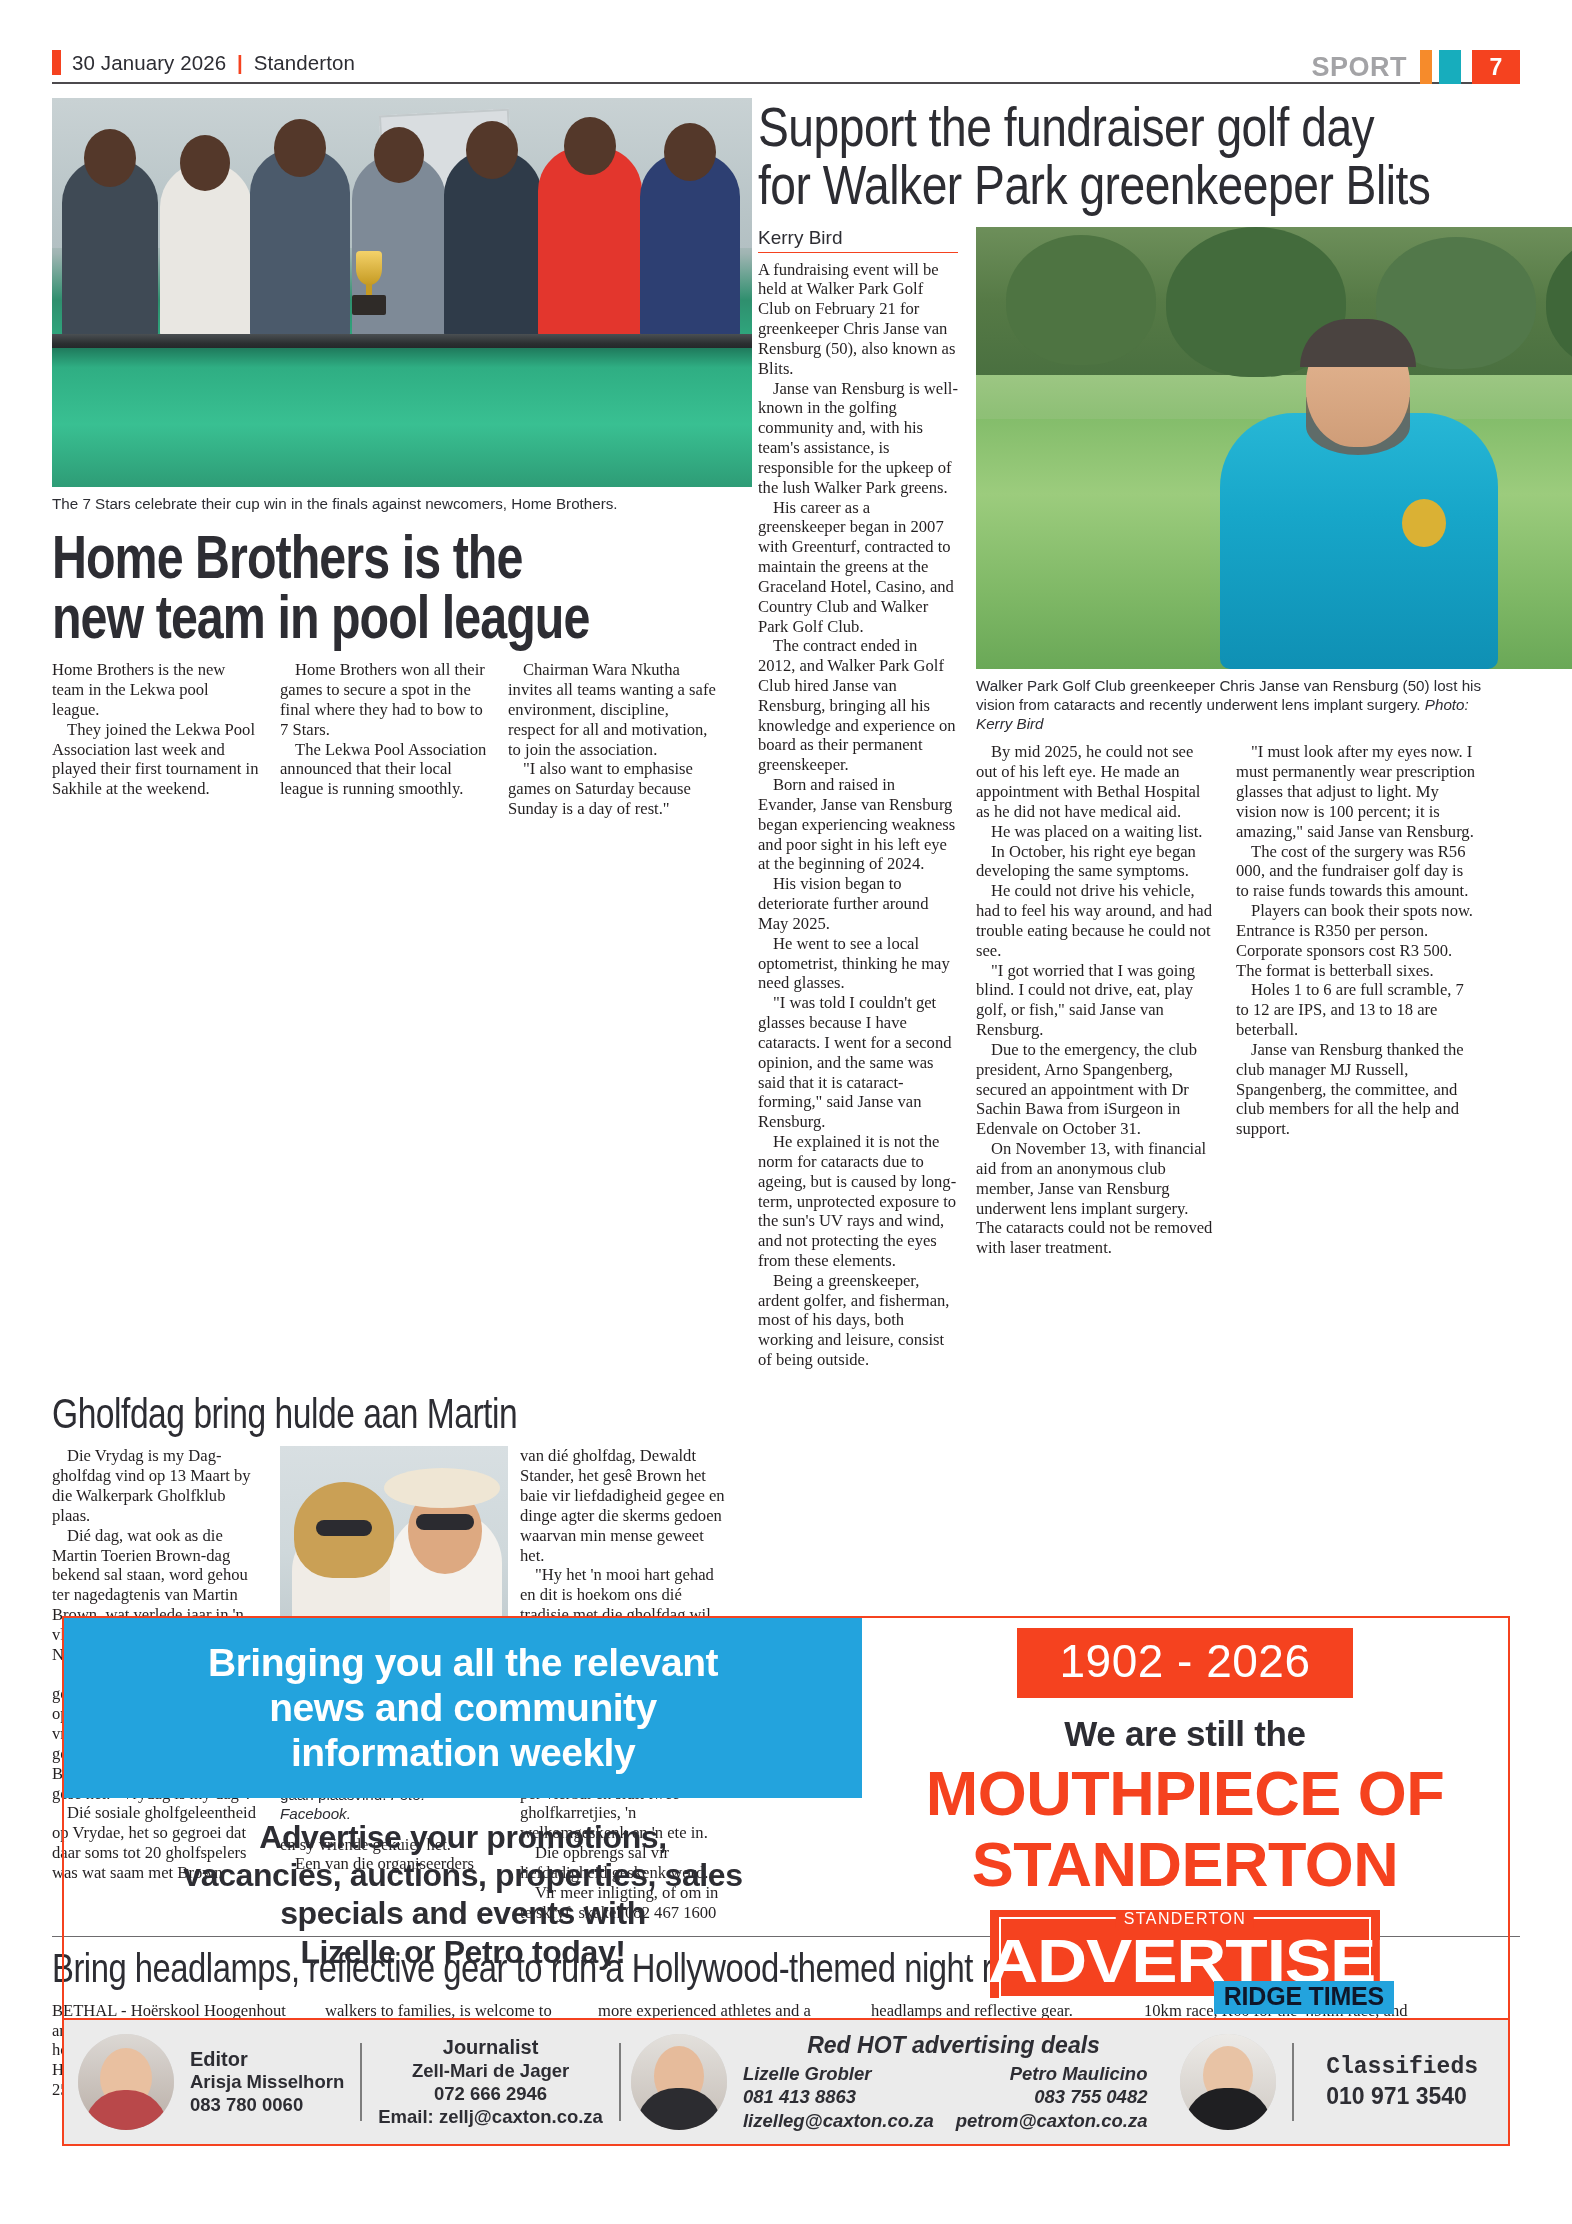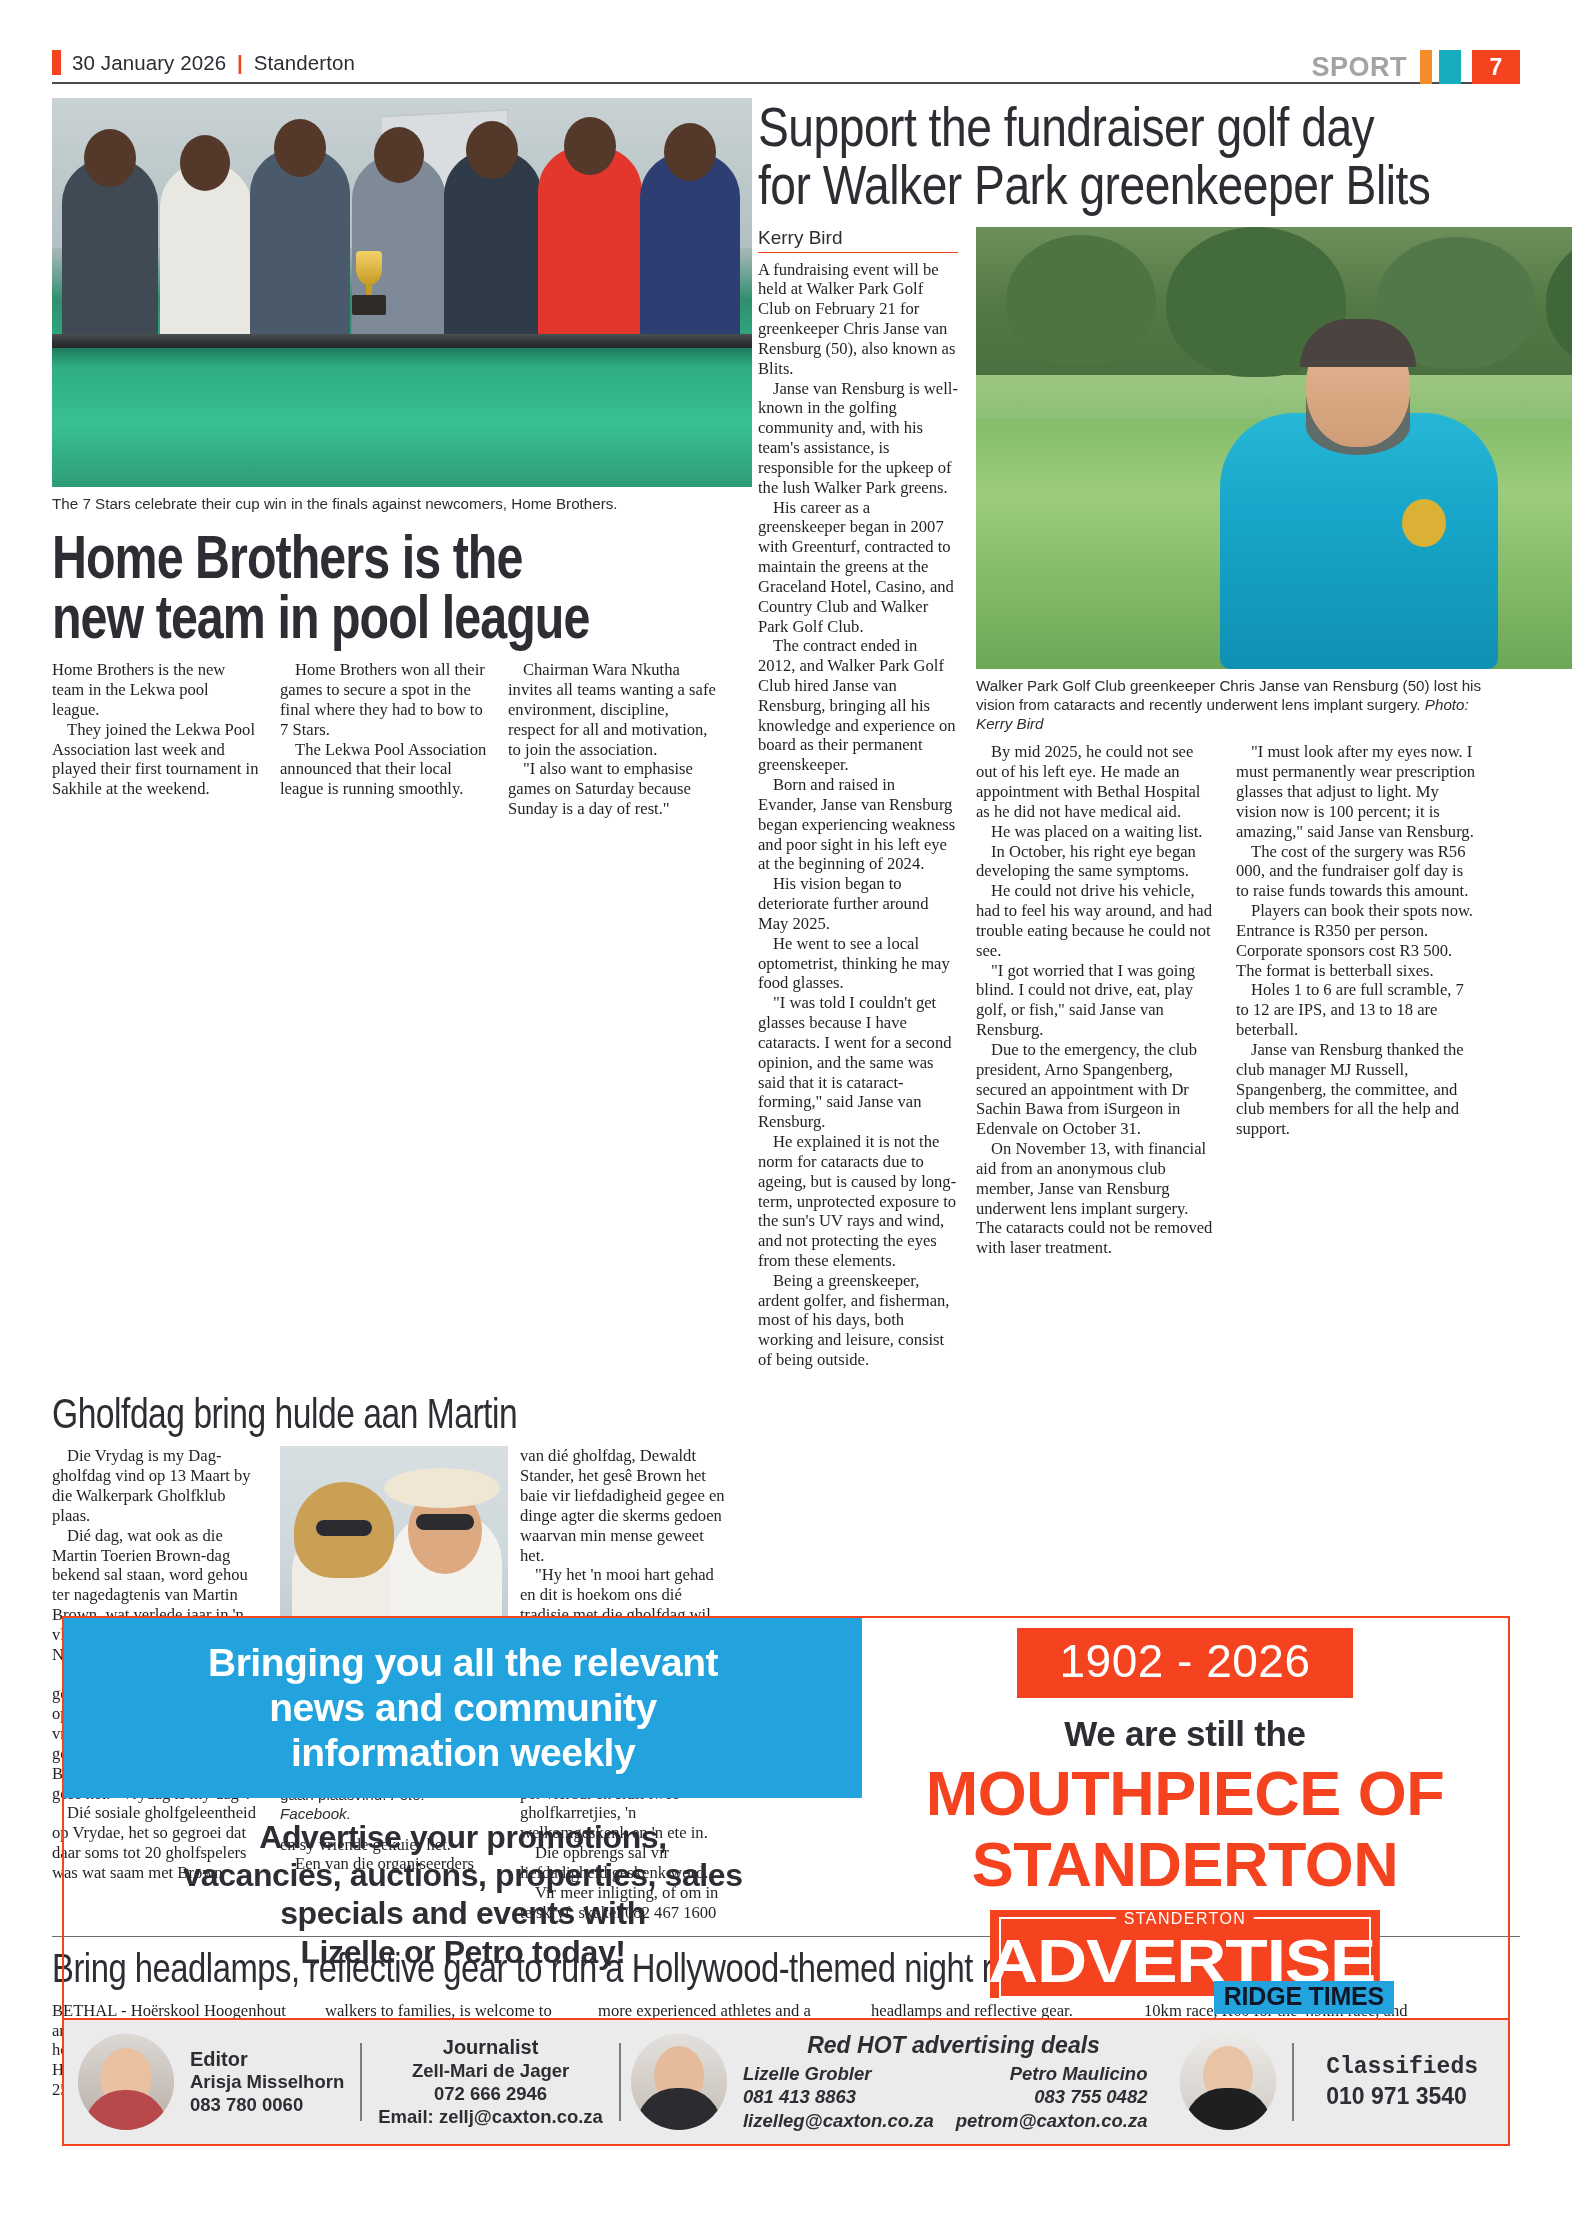--- a/index.html
+++ b/index.html
@@ -328,21 +328,21 @@
       <div class="tr-cols">
         <div class="tr-col-text">
           <div class="byline">Kerry Bird</div>
           <div class="body-col">
             <p class="first">A fundraising event will be held at Walker Park Golf Club on February 21 for greenkeeper Chris Janse van Rensburg (50), also known as Blits.</p>
             <p>Janse van Rensburg is well-known in the golfing community and, with his team's assistance, is responsible for the upkeep of the lush Walker Park greens.</p>
             <p>His career as a greenskeeper began in 2007 with Greenturf, contracted to maintain the greens at the Graceland Hotel, Casino, and Country Club and Walker Park Golf Club.</p>
             <p>The contract ended in 2012, and Walker Park Golf Club hired Janse van Rensburg, bringing all his knowledge and experience on board as their permanent greenskeeper.</p>
             <p>Born and raised in Evander, Janse van Rensburg began experiencing weakness and poor sight in his left eye at the beginning of 2024.</p>
             <p>His vision began to deteriorate further around May 2025.</p>
-            <p>He went to see a local optometrist, thinking he may food glasses.</p>
+            <p>He went to see a local optometrist, thinking he may need glasses.</p>
             <p>"I was told I couldn't get glasses because I have cataracts. I went for a second opinion, and the same was said that it is cataract-forming," said Janse van Rensburg.</p>
             <p>He explained it is not the norm for cataracts due to ageing, but is caused by long-term, unprotected exposure to the sun's UV rays and wind, and not protecting the eyes from these elements.</p>
             <p>Being a greenskeeper, ardent golfer, and fisherman, most of his days, both working and leisure, consist of being outside.</p>
           </div>
         </div>
         <div class="tr-col-photo">
           <div class="photo golf-photo">
             <div class="gp-sky"></div>
             <div class="gp-trees"></div>
             <div class="gp-tree" style="left:30px;  top:8px;  width:150px; height:130px;"></div>

